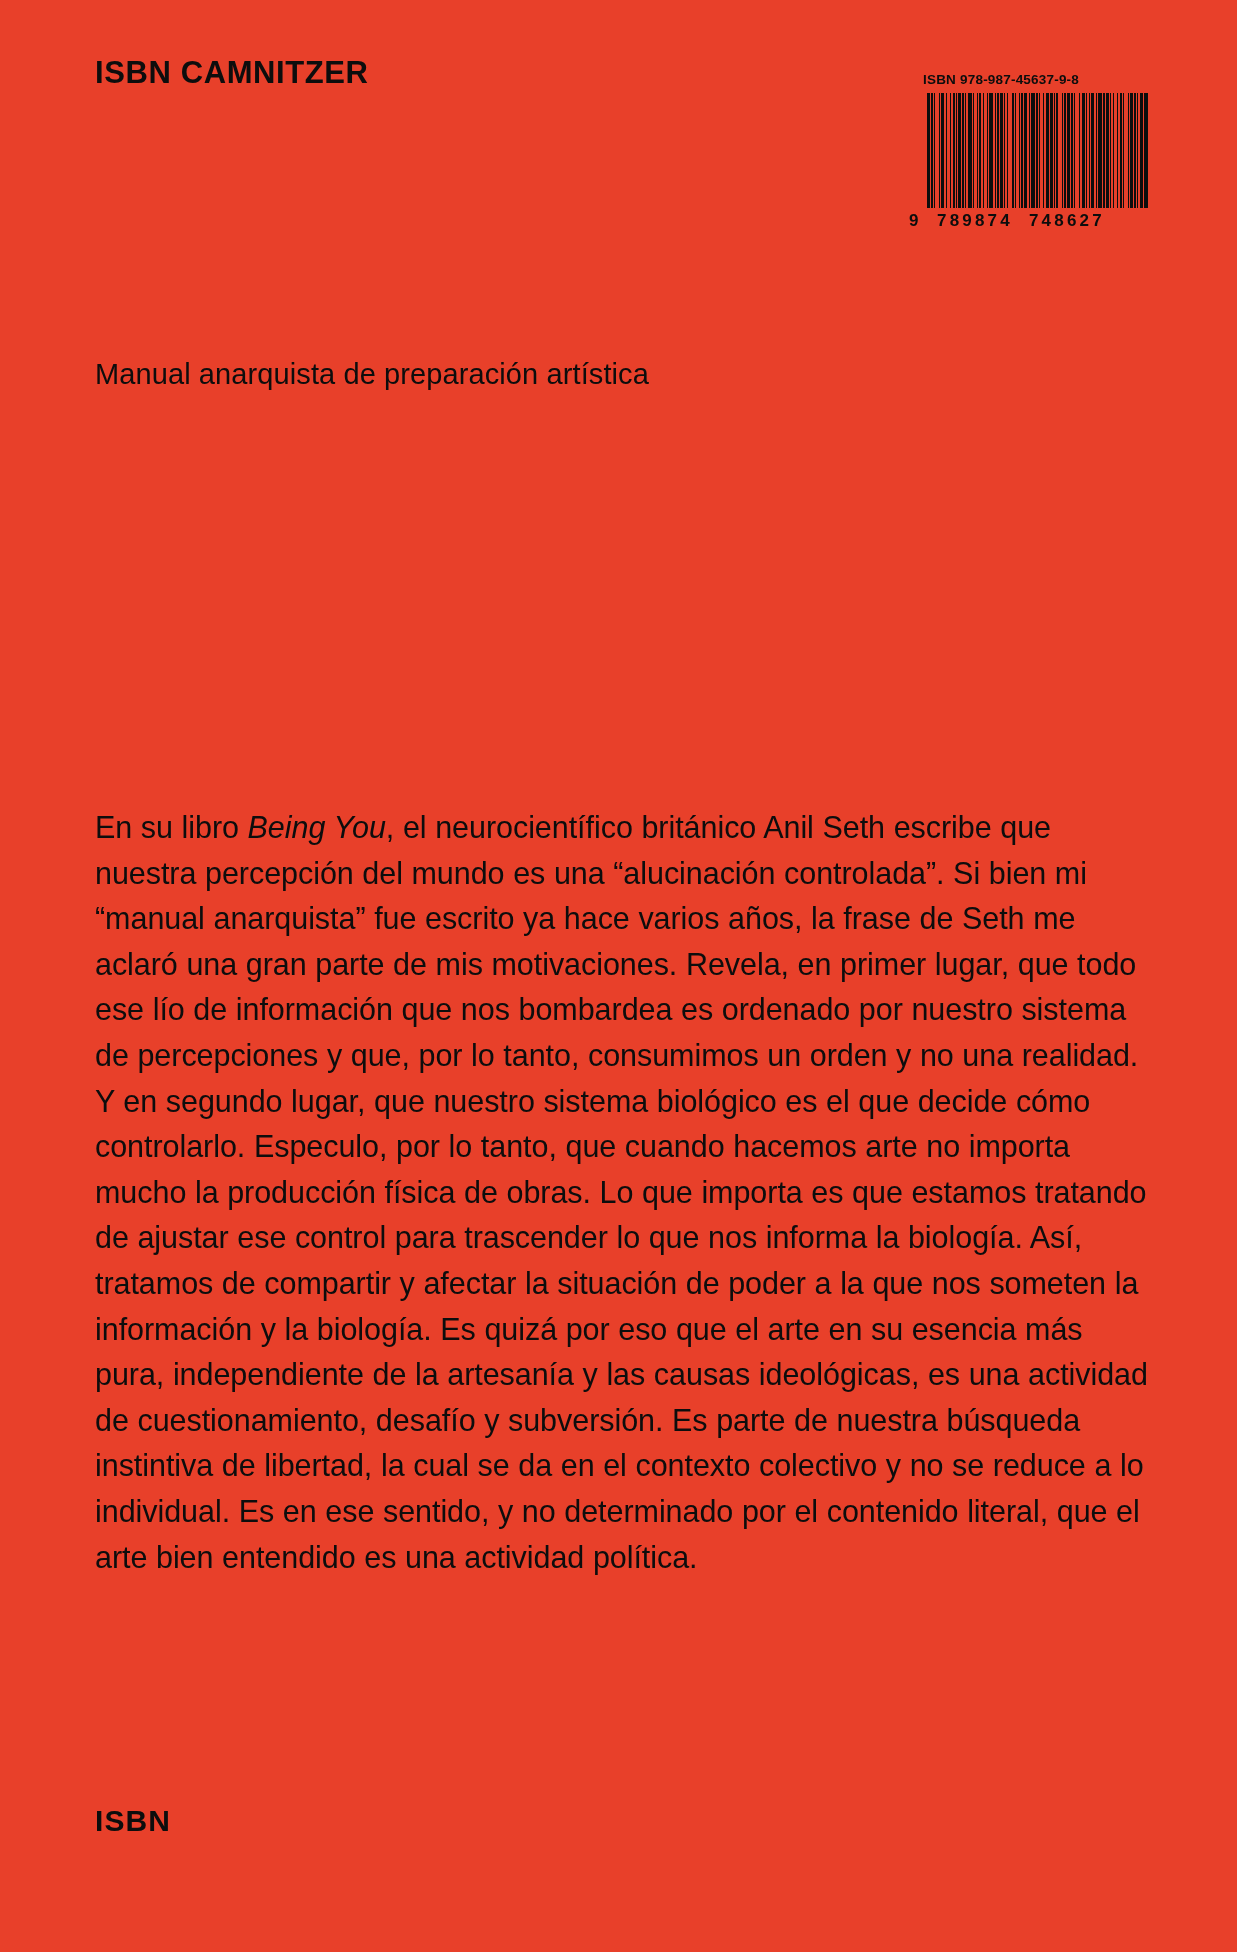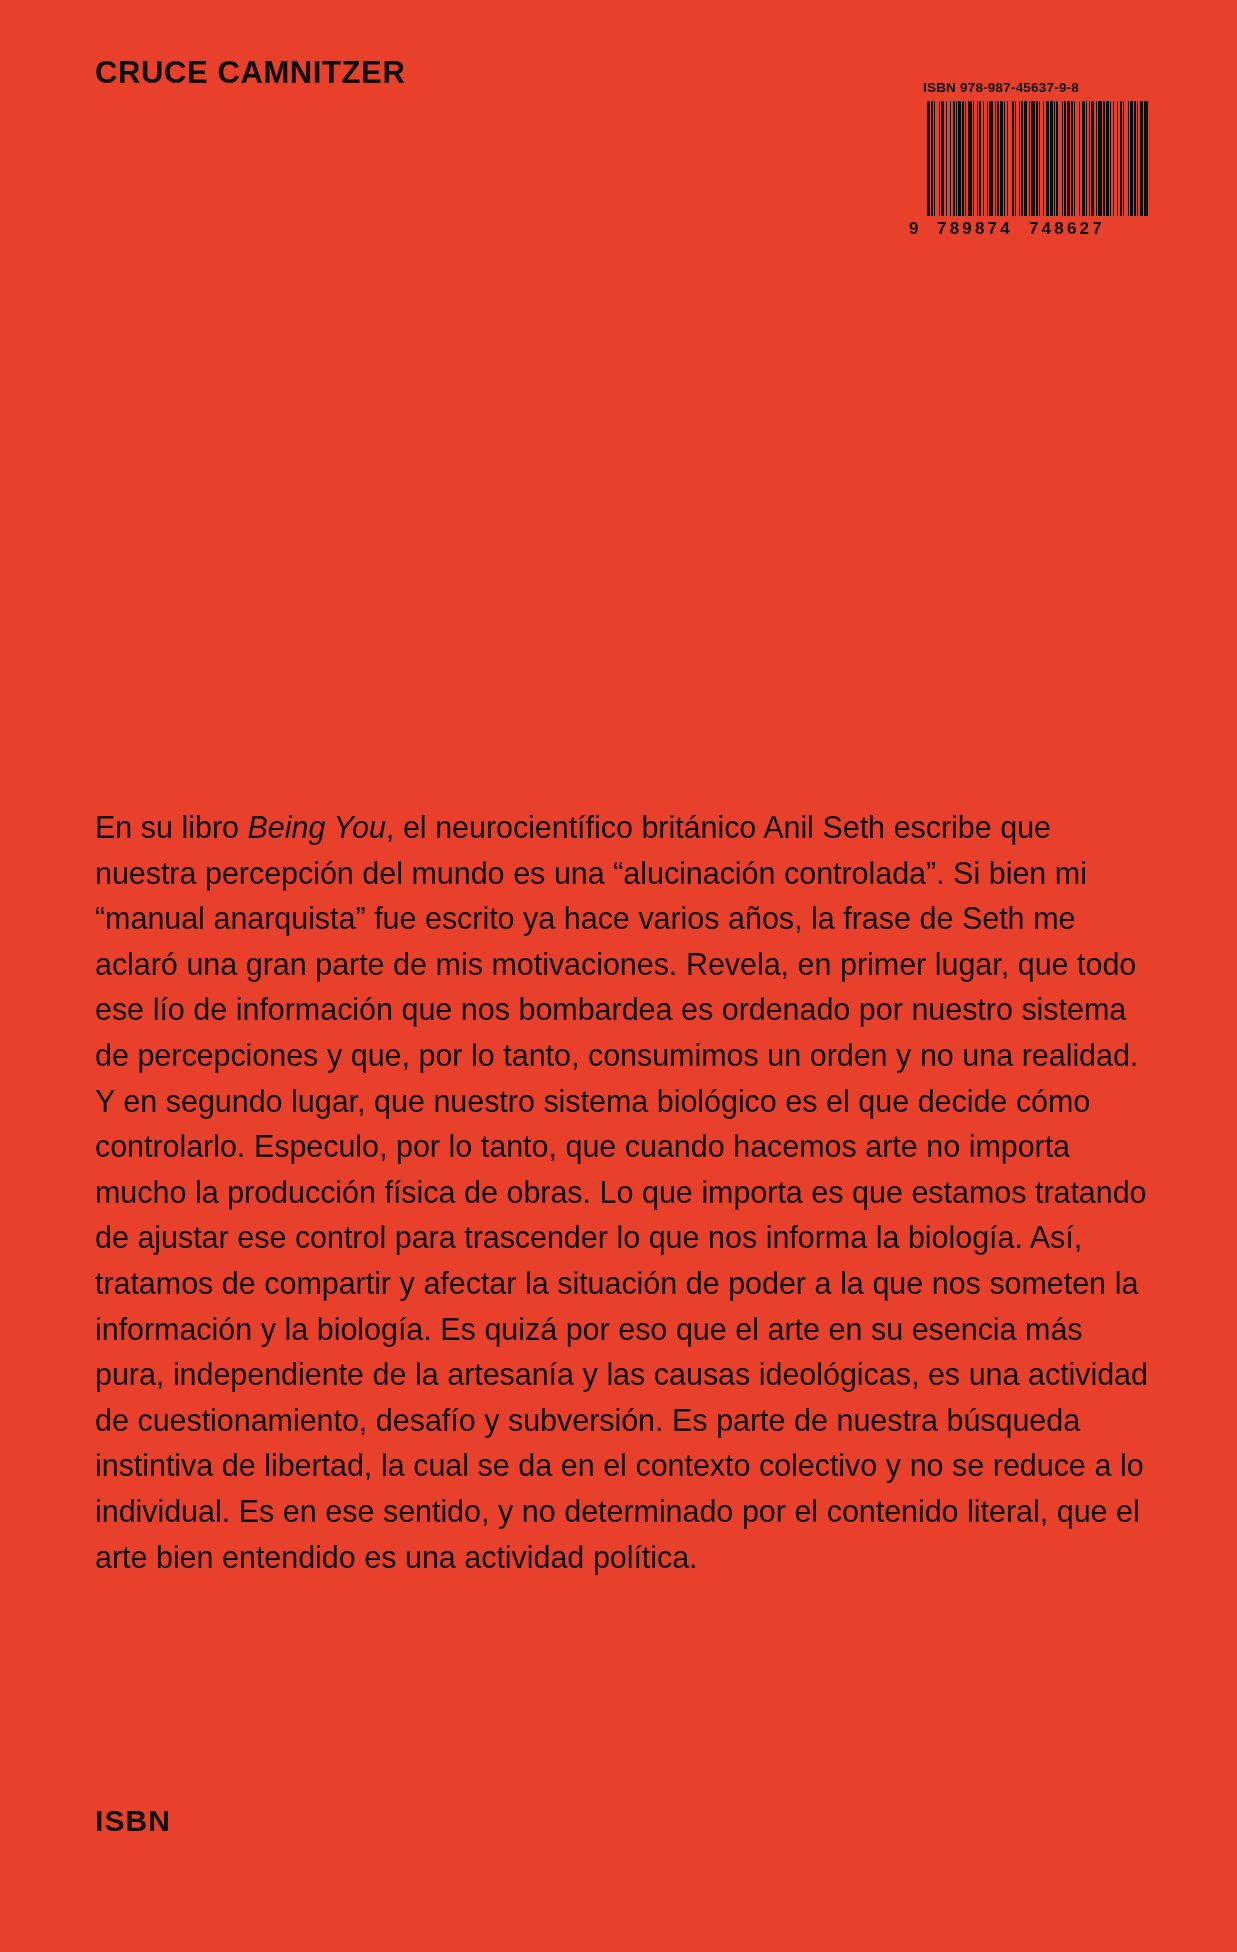--- a/index.html
+++ b/index.html
@@ -57,21 +57,21 @@
     position: absolute;
     right: 88px;
     top: 72px;
     width: 240px;
     text-align: left;
   }
   .isbn-text {
     font-size: 13.5px;
     font-weight: 700;
     letter-spacing: 0.2px;
-    margin: 8px 0 6px 14px;
+    margin: 0 0 6px 14px;
     color: #0d0d0d;
   }
   .barcode-wrap {
     position: relative;
     height: 150px;
   }
   .bars {
     display: flex;
     align-items: flex-start;
     height: 115px;
@@ -122,23 +122,24 @@
     font-size: 30px;
     font-weight: 700;
     letter-spacing: 1.1px;
   }
 </style>
 </head>
 <body>
 
 <div class="page">
 
-  <div class="author">CRUCE CAMNITZER</div>
-
-
+  <div class="author">ISBN CAMNITZER</div>
+
+
+  <div class="subtitle">Manual anarquista de preparación artística</div>
 
   <div class="isbn-block">
     <div class="isbn-text">ISBN 978-987-45637-9-8</div>
     <div class="barcode-wrap">
       <div class="bars" id="bars">
           <span style="width: 4.65px; height: 115px; background: rgb(13, 13, 13);"></span>
           <span style="width: 1.55px; height: 115px; background: transparent;"></span>
           <span style="width: 3.1px; height: 115px; background: rgb(13, 13, 13);"></span>
           <span style="width: 1.55px; height: 115px; background: transparent;"></span>
           <span style="width: 1.55px; height: 115px; background: rgb(13, 13, 13);"></span>

